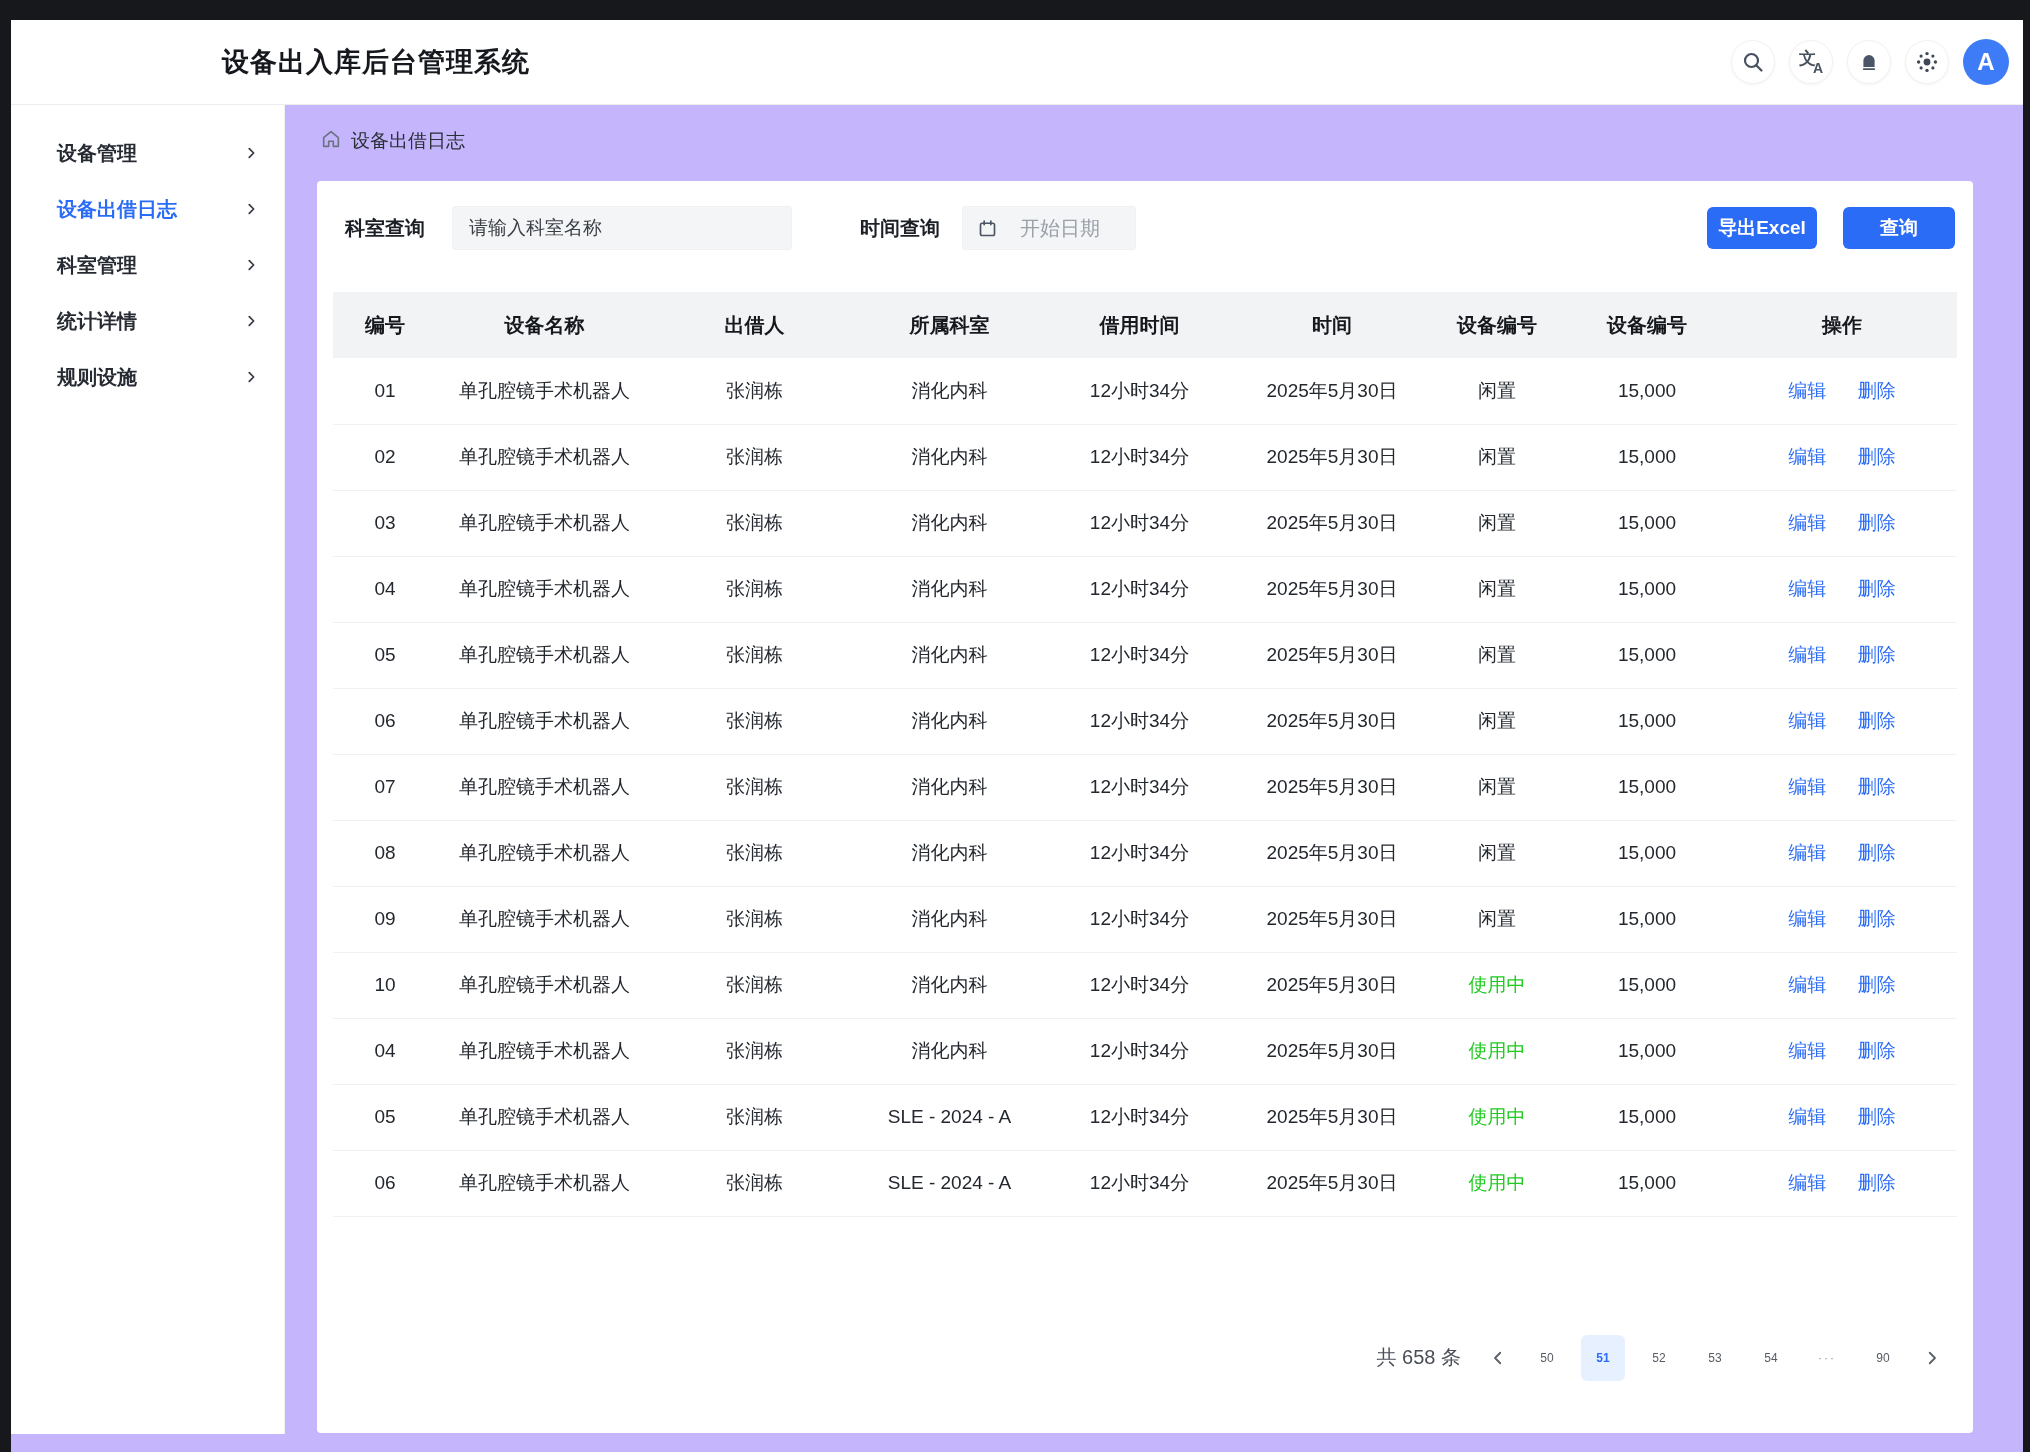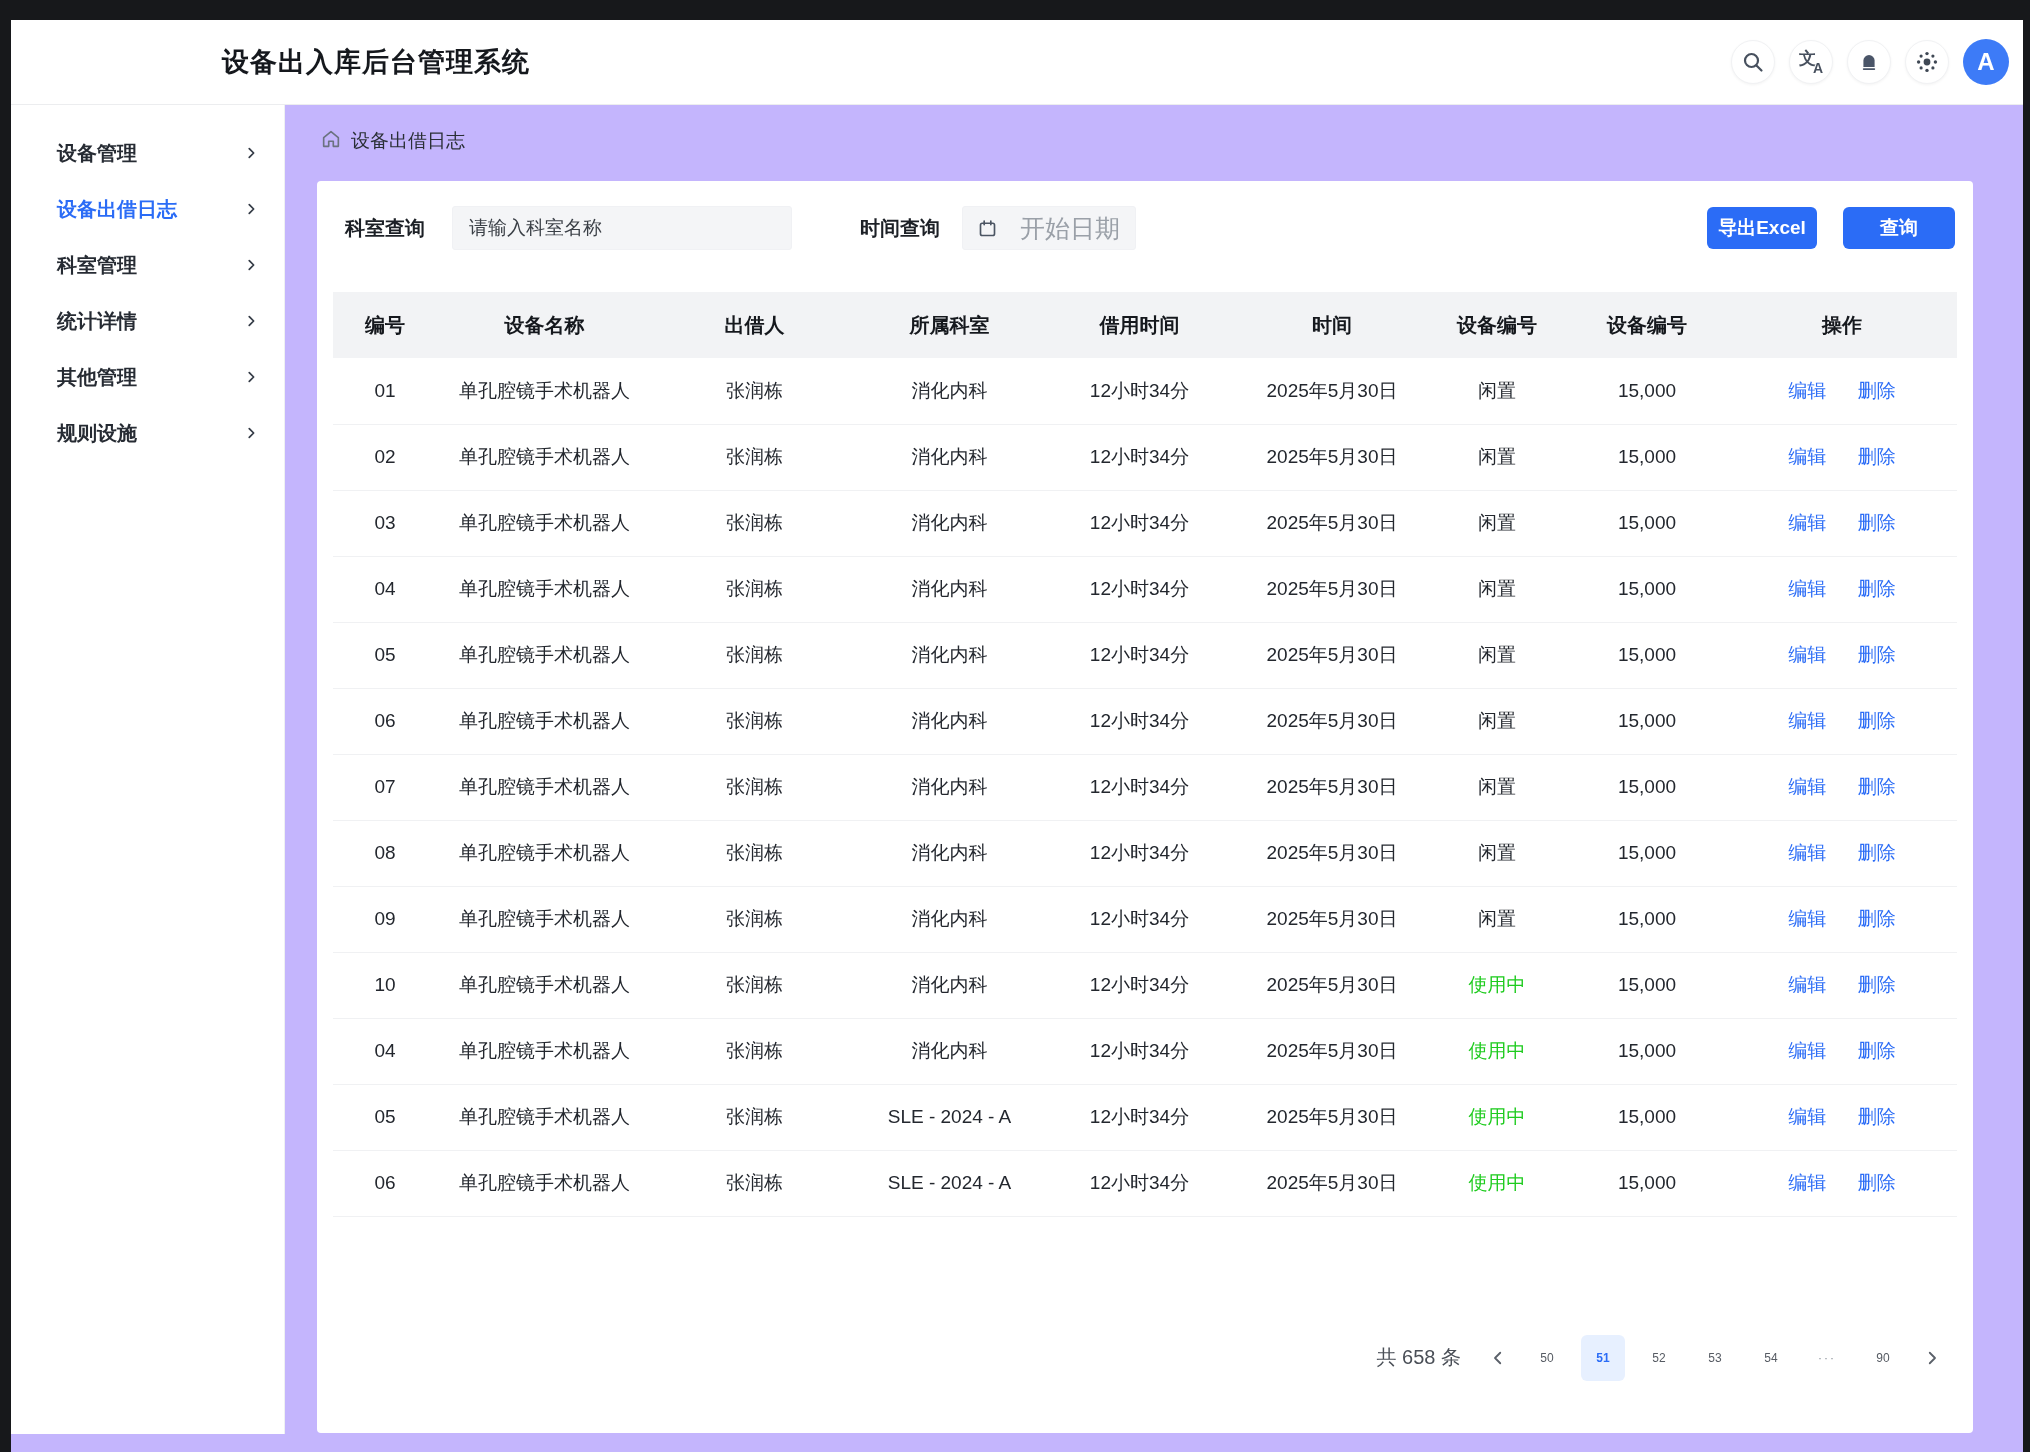--- a/index.html
+++ b/index.html
@@ -63,21 +63,21 @@
     font-family:inherit;
   }
   .dept-input::placeholder { color:#3a3f46; opacity:1; }
   .time-label { margin-left:68px; }
   .date-box {
     margin-left:22px; width:174px; height:44px; background:#f4f5f7; border:1px solid #f0f1f4;
     border-radius:3px; display:flex; align-items:center; padding-left:14px; cursor:pointer;
   }
   .date-input {
     border:none; background:transparent; outline:none; width:110px; margin-left:22px;
-    font-size:25px; color:#9aa0a8; font-family:inherit; cursor:pointer;
+    font-size:20px; color:#9aa0a8; font-family:inherit; cursor:pointer;
   }
   .date-input::placeholder { color:#9aa0a8; opacity:1; }
   .filters .spacer { flex:1; }
   .btn {
     height:42px; border:none; border-radius:6px; background:var(--accent); color:#fff;
     font-size:19px; font-weight:600; cursor:pointer; font-family:inherit;
   }
   .btn-export { width:110px; }
   .btn-query { width:112px; margin-left:26px; margin-right:2px; }
   
@@ -174,26 +174,20 @@
       <polyline points="9,4.5 16.5,12 9,19.5"></polyline>
     </svg>
   </li>
           <li class="side-item">
     <span class="side-label">统计详情</span>
     <svg width="14" height="14" viewBox="0 0 24 24" fill="none" stroke="#353c47" stroke-width="3" stroke-linecap="round" stroke-linejoin="round">
       <polyline points="9,4.5 16.5,12 9,19.5"></polyline>
     </svg>
   </li>
           <li class="side-item">
-    <span class="side-label">其他管理</span>
-    <svg width="14" height="14" viewBox="0 0 24 24" fill="none" stroke="#353c47" stroke-width="3" stroke-linecap="round" stroke-linejoin="round">
-      <polyline points="9,4.5 16.5,12 9,19.5"></polyline>
-    </svg>
-  </li>
-          <li class="side-item">
     <span class="side-label">规则设施</span>
     <svg width="14" height="14" viewBox="0 0 24 24" fill="none" stroke="#353c47" stroke-width="3" stroke-linecap="round" stroke-linejoin="round">
       <polyline points="9,4.5 16.5,12 9,19.5"></polyline>
     </svg>
   </li>
         </ul>
     </nav>
 
     <main class="content">
 

